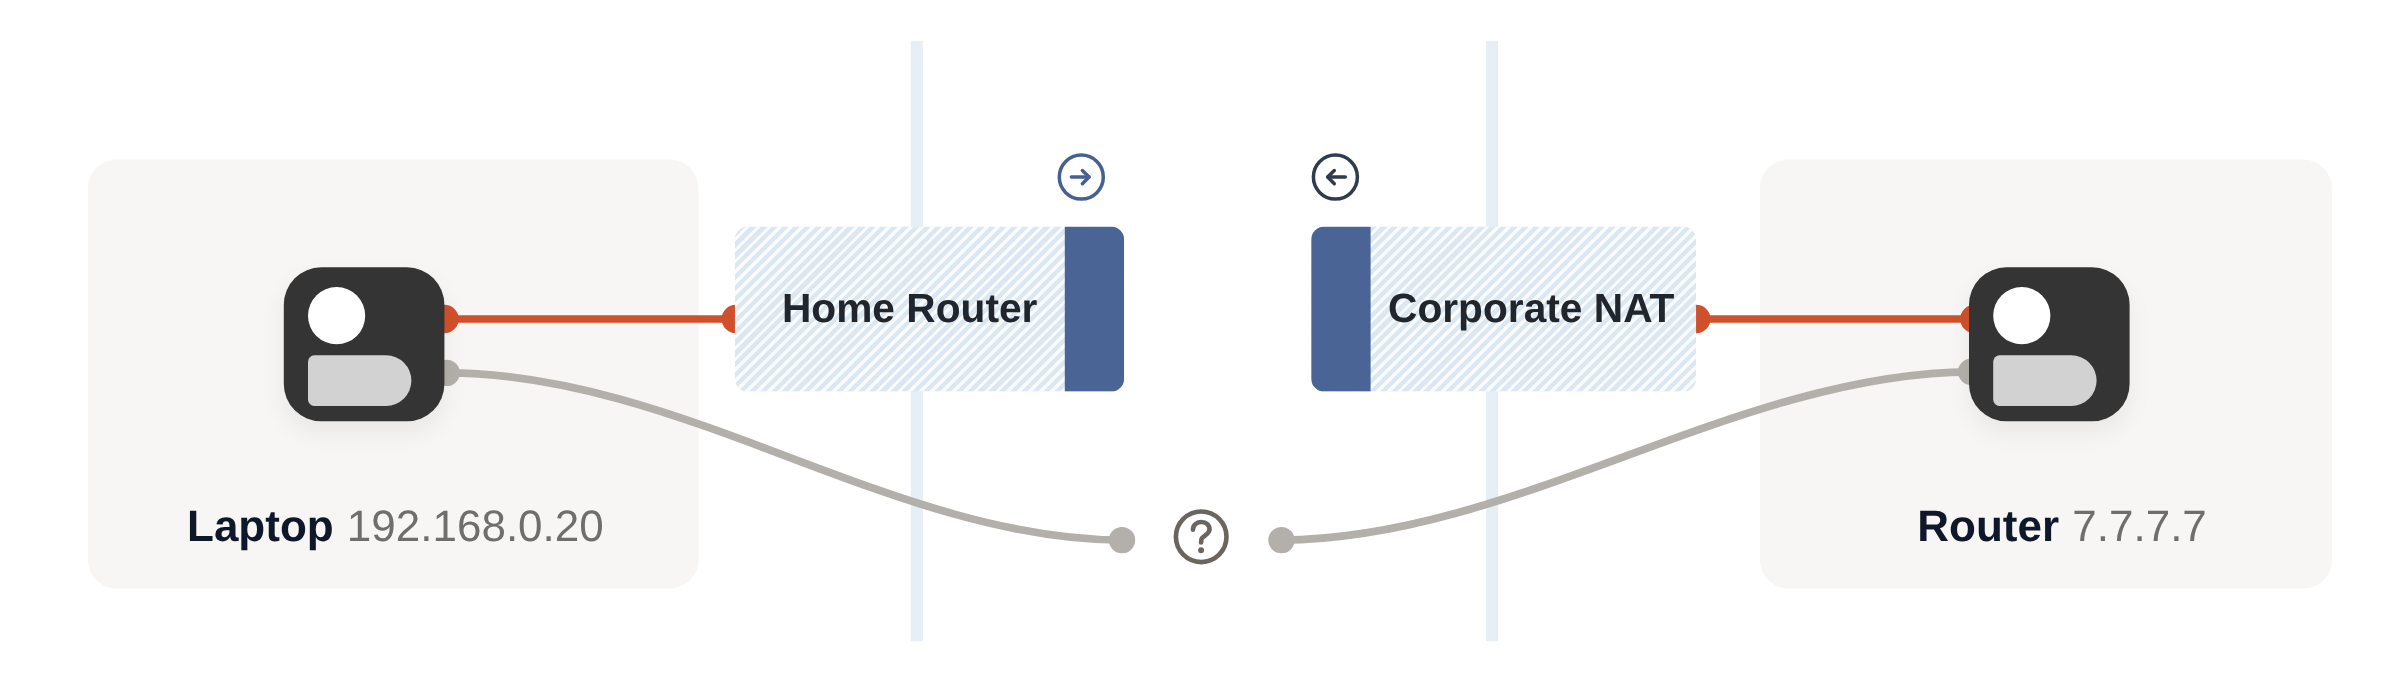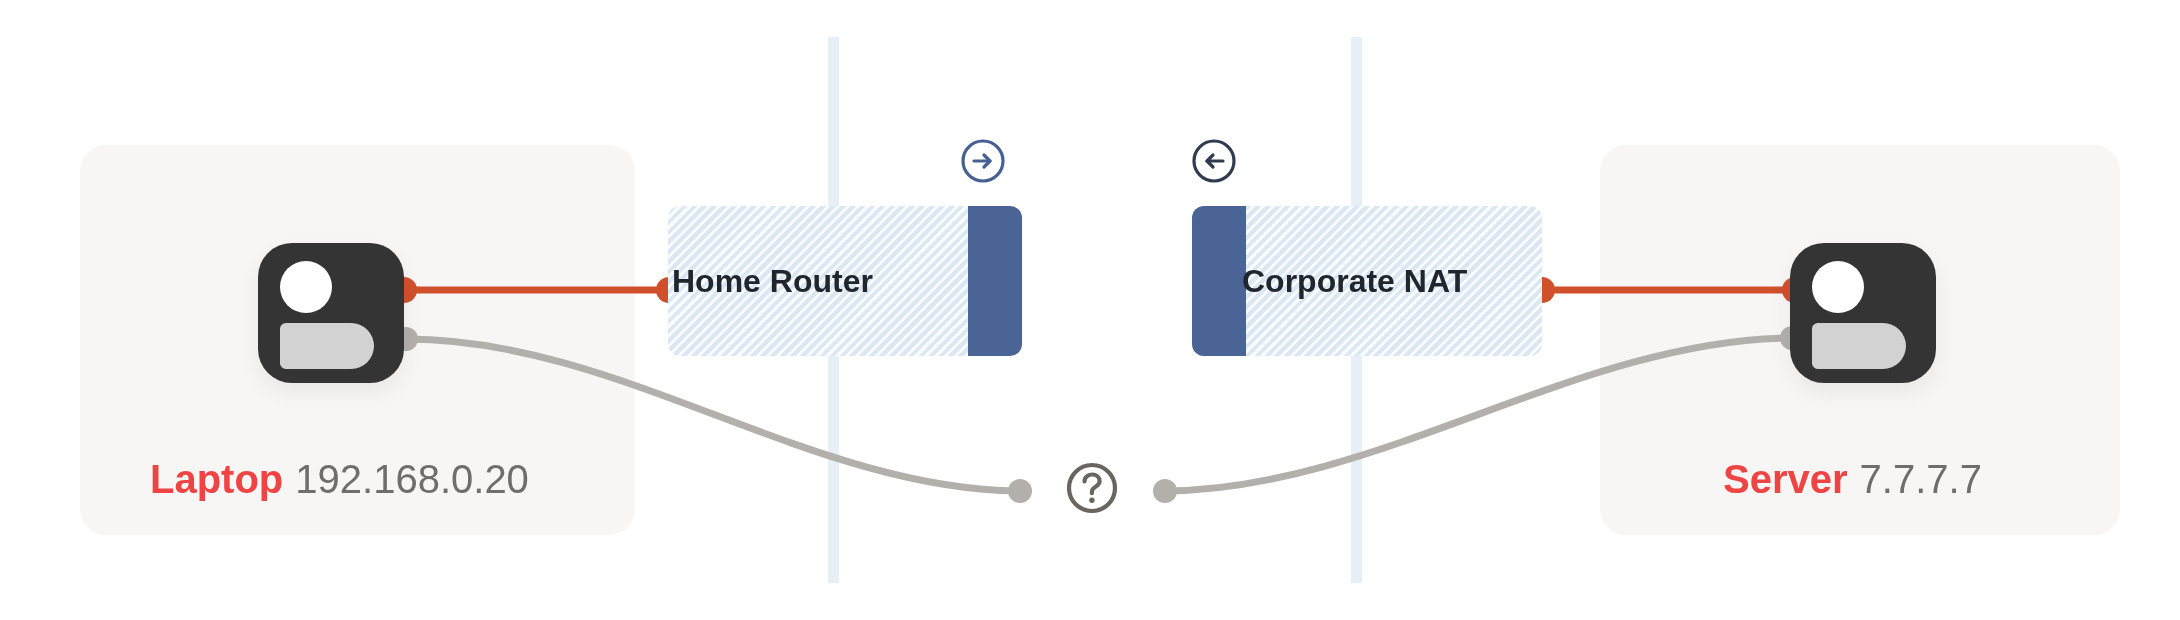--- a/index.html
+++ b/index.html
@@ -76,21 +76,22 @@
   
   .host-caption {
     position: absolute;
     top: 452px;
     font-size: 40px;
     line-height: 54px;
     white-space: nowrap;
   }
   .host-caption .host-name {
     font-weight: bold;
-    color: #ef4444;
+    color: #0f172a;
+    margin-left: 20px;
   }
   .host-caption .host-addr {
     font-weight: normal;
     color: #6e6e6e;
     margin-left: 12px;
   }
   #host-caption-laptop { left: 150px; }
   #host-caption-server { left: 1723px; }
 
   
@@ -108,21 +109,22 @@
       rgba(219,231,243,0) 3px,
       rgba(219,231,243,0) 7px
     );
   }
   .middlebox .mb-label {
     position: absolute;
     left: 4px;
     right: 0;
     top: 50%;
     transform: translateY(-50%);
-    font-size: 32px;
+    text-align: center;
+    font-size: 37px;
     font-weight: bold;
     color: #21262e;
     white-space: nowrap;
   }
   .middlebox .mb-side {
     position: absolute;
     top: 0;
     width: 54px;
     height: 150px;
     background: #4a6495;
@@ -213,21 +215,21 @@
 
   <div class="device-icon" id="device-icon-server">
     <div class="dot-head"></div>
     <div class="body-bar"></div>
   </div>
 
   <div class="host-caption" id="host-caption-laptop">
     <span class="host-name">Laptop</span><span class="host-addr">192.168.0.20</span>
   </div>
   <div class="host-caption" id="host-caption-server">
-    <span class="host-name">Server</span><span class="host-addr">7.7.7.7</span>
+    <span class="host-name">Router</span><span class="host-addr">7.7.7.7</span>
   </div>
 
   <div class="middlebox" id="middlebox-home">
     <div class="mb-side"></div>
     <div class="mb-label">Home Router</div>
   </div>
 
   <div class="middlebox" id="middlebox-corp">
     <div class="mb-side"></div>
     <div class="mb-label">Corporate NAT</div>

